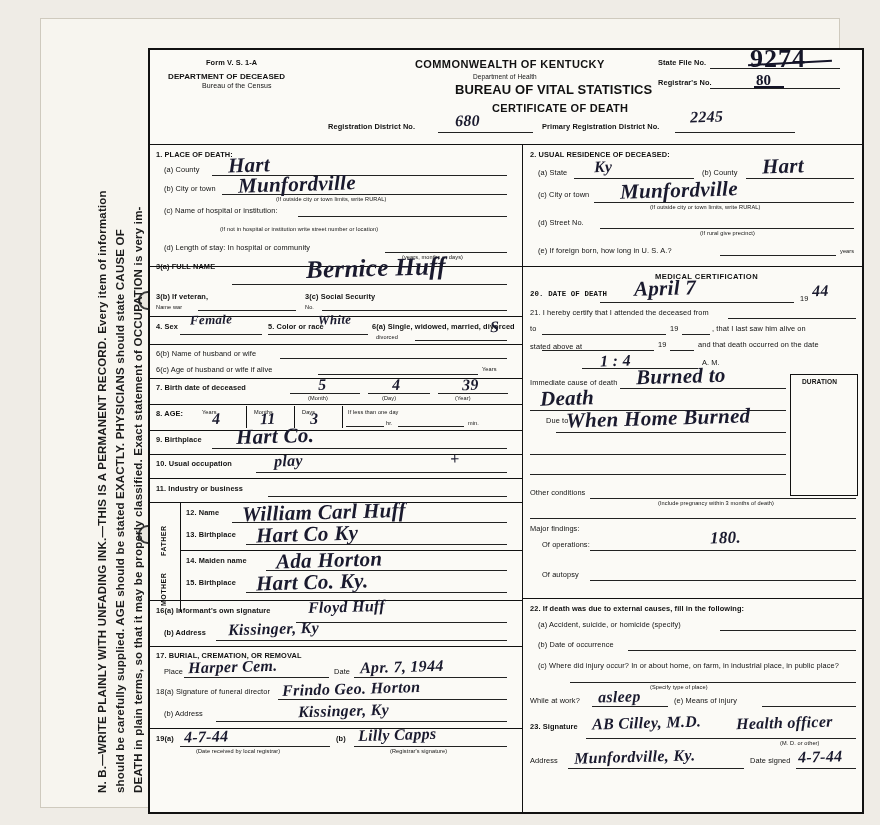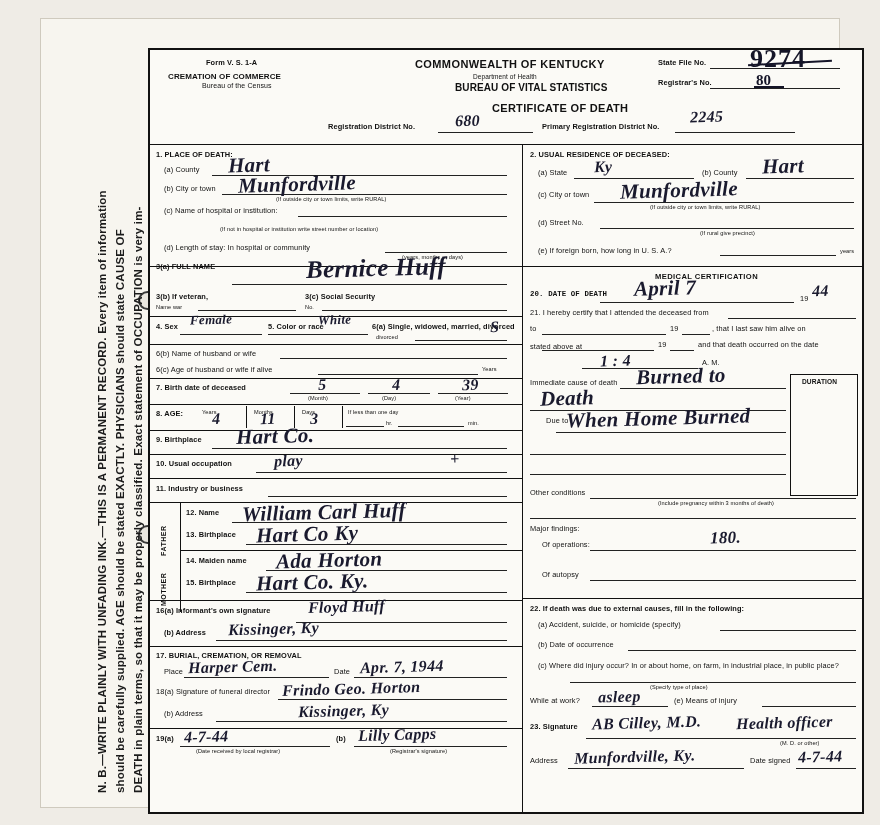--- a/index.html
+++ b/index.html
@@ -51,26 +51,26 @@
       <div class="ring r1"></div>
       <div class="ring r2"></div>
     </div>
     <div class="vert l1">N. B.—WRITE PLAINLY WITH UNFADING INK.—THIS IS A PERMANENT RECORD.  Every item of information</div>
     <div class="vert l2">should be carefully supplied.  AGE should be stated EXACTLY.  PHYSICIANS should state CAUSE OF</div>
     <div class="vert l3">DEATH in plain terms, so that it may be properly classified.  Exact statement of OCCUPATION is very im-</div>
 
     <div class="cert">
 
       <div class="txt" style="left:8px;top:8px;margin-left:48px;">Form V. S. 1-A</div>
-      <div class="txt" style="left:18px;top:22px;font-size:8px;">CREMATION OF COMMERCE</div>
+      <div class="txt" style="left:18px;top:22px;font-size:8px;">DEPARTMENT OF DECEASED</div>
       <div class="txt n" style="left:52px;top:32px;font-size:7px;">Bureau of the Census</div>
 
       <div class="txt" style="left:265px;top:8px;font-size:11px;letter-spacing:.4px;">COMMONWEALTH OF KENTUCKY</div>
       <div class="txt n" style="left:323px;top:23px;font-size:6.5px;">Department of Health</div>
-      <div class="txt" style="left:305px;top:32px;font-size:10px;">BUREAU OF VITAL STATISTICS</div>
+      <div class="txt" style="left:305px;top:32px;font-size:13px;">BUREAU OF VITAL STATISTICS</div>
       <div class="txt" style="left:297px;top:52px;font-size:11px;letter-spacing:.3px;margin-left:45px;">CERTIFICATE OF DEATH</div>
 
       <div class="txt" style="left:508px;top:8px;">State File No.</div>
       <div class="rule" style="left:560px;top:18px;width:130px;"></div>
       <div class="filenum" style="left:600px;top:-6px;">9274</div>
       <div class="strike" style="left:598px;top:12px;width:84px;transform:rotate(-3deg);"></div>
 
       <div class="txt" style="left:508px;top:28px;">Registrar's No.</div>
       <div class="rule" style="left:560px;top:38px;width:130px;"></div>
       <div class="filenum2" style="left:606px;top:22px;">80</div>

